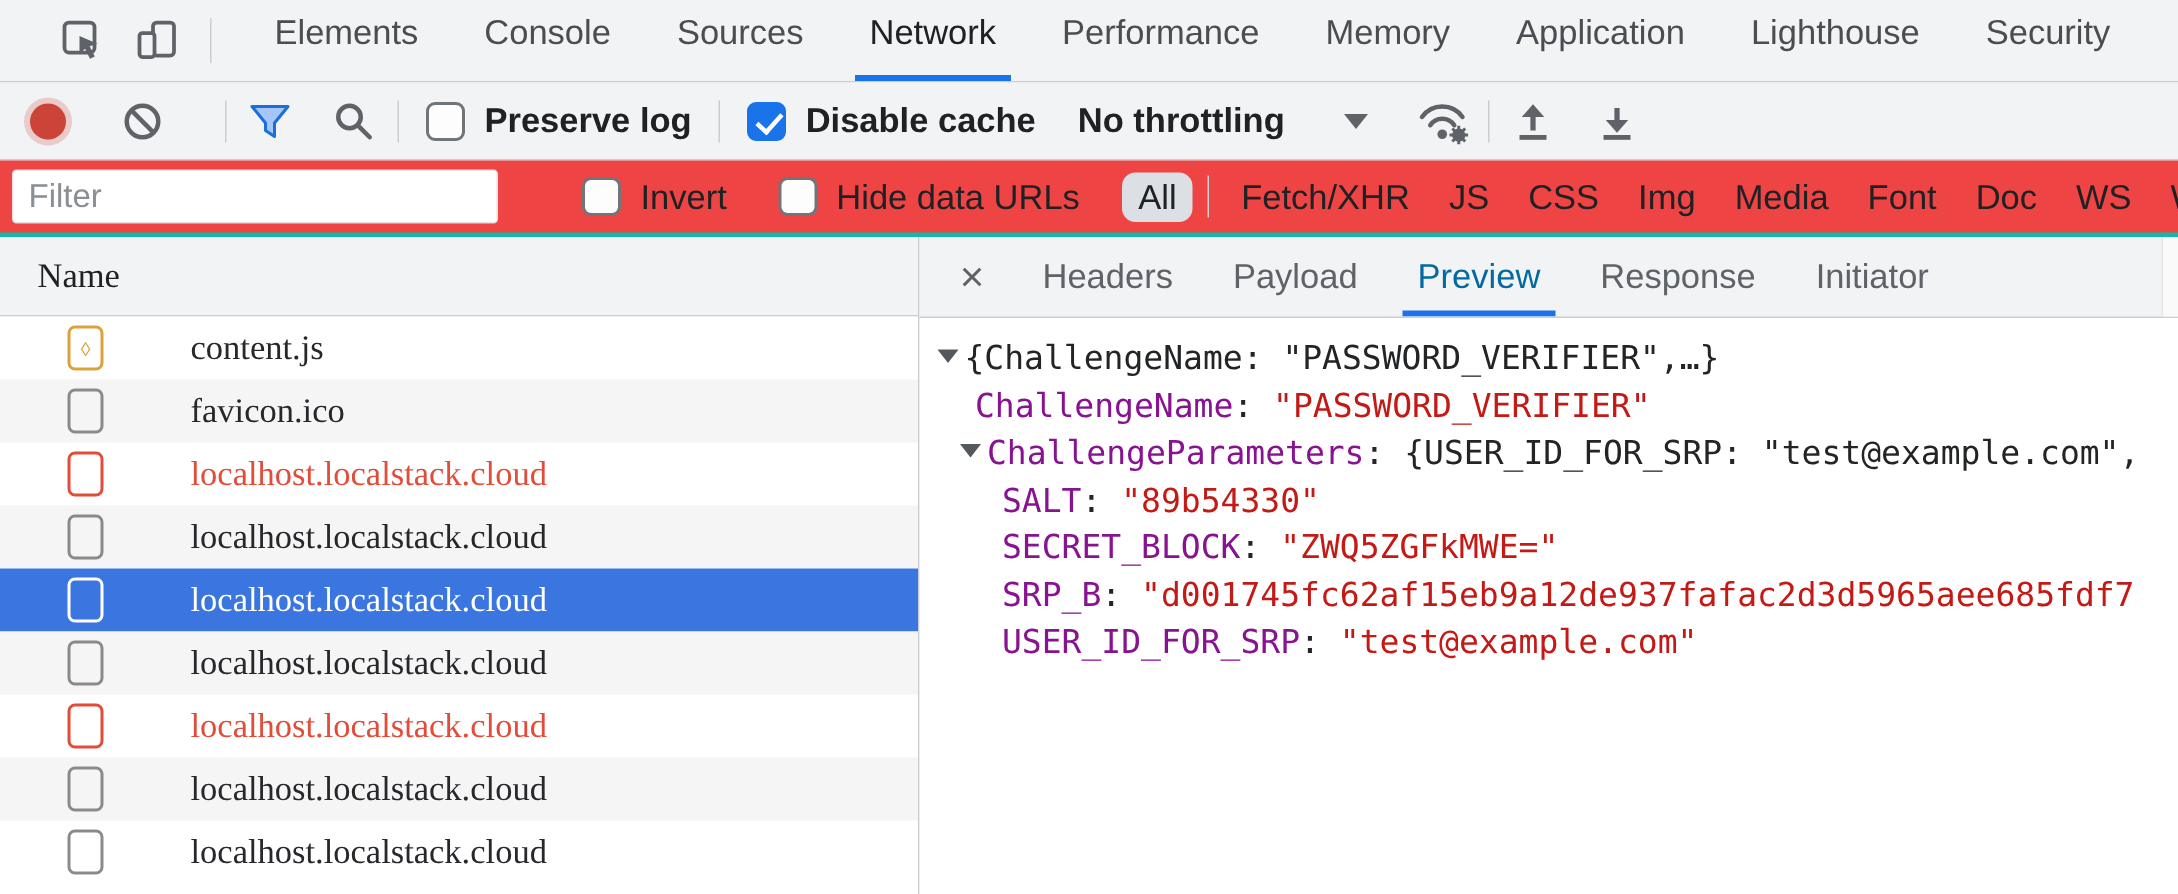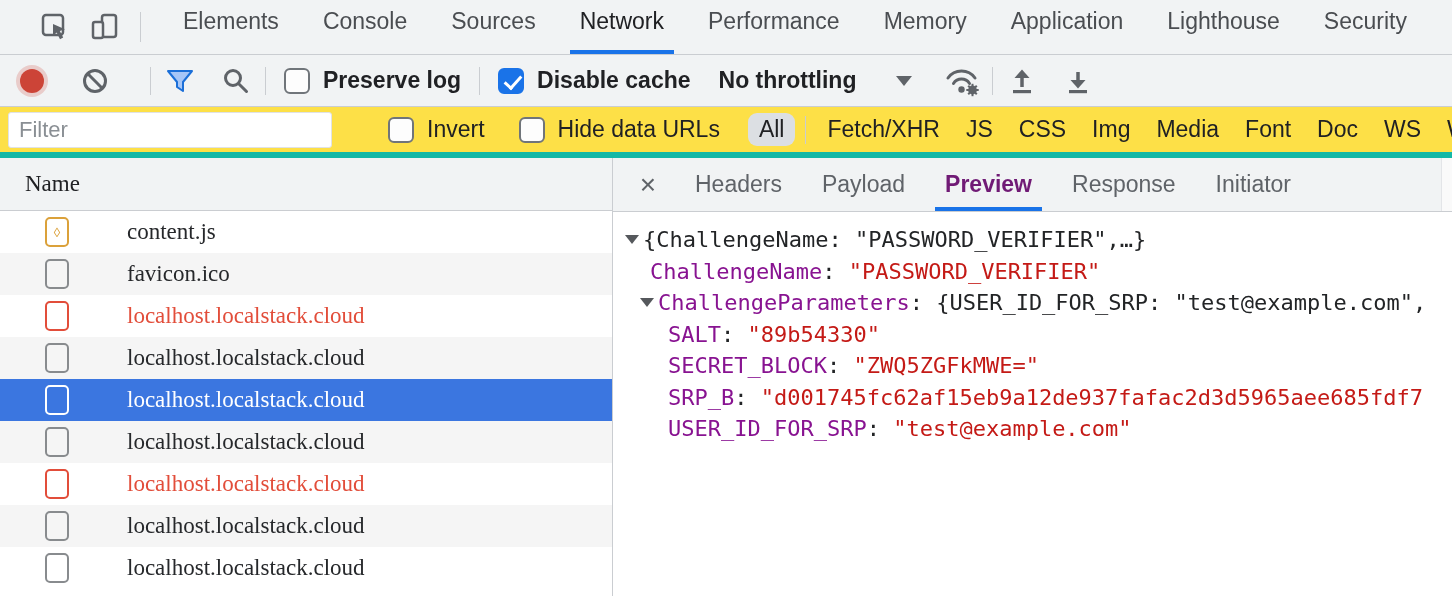--- a/index.html
+++ b/index.html
@@ -34,21 +34,21 @@
   .cb.checked::after { content:""; position:absolute; left:8px; top:2px; width:7px; height:14px;
         border:solid #fff; border-width:0 3px 3px 0; transform:rotate(42deg); }
   .cb-label { font-size:23px; color:#202124; margin-left:13px; }
   .throttle { display:flex; align-items:center; margin-left:24px; }
   .throttle-label { font-size:23px; color:#202124; }
   .caret-down { width:0; height:0; border-left:8px solid transparent; border-right:8px solid transparent;
                 border-top:10px solid #5f6368; margin-left:40px; }
   .wifi-wrap { margin-left:36px; }
 
   
-  .filterbar { height:51px; flex:0 0 51px; background:#fde047; border-bottom:6px solid #14b8a6;
+  .filterbar { height:51px; flex:0 0 51px; background:#ef4444; border-bottom:3px solid #14b8a6;
                display:flex; align-items:center; padding-left:8px; overflow:hidden; white-space:nowrap; }
   .filter-input { width:324px; height:36px; border:1px solid #e0e2e5; background:#fff; border-radius:3px;
                   font-size:22px; padding:0 10px; color:#202124; outline:none;
                   font-family:"Liberation Sans", sans-serif; flex:0 0 auto; }
   .filter-input::placeholder { color:#8a8f94; }
   .filterbar .cb-group { margin-left:56px; }
   .filterbar .cb-group + .cb-group { margin-left:30px; }
   .type-strip { display:flex; align-items:center; margin-left:22px; }
   .type-item { font-size:23px; color:#202124; padding:3px 11px; margin:0 2px; border-radius:9px; }
   .type-item.selected { background:#dcdfe3; }
@@ -75,21 +75,21 @@
   .req-row.error .req-name { color:#e24d3a; }
   .req-row.selected .req-name { color:#fff; }
 
   
   .right-pane { flex:1; display:flex; flex-direction:column; overflow:hidden; position:relative; }
   .detail-tabbar { height:54px; flex:0 0 54px; background:#f1f3f4; border-bottom:1px solid #cacdd1;
                    display:flex; align-items:center; padding-left:18px; overflow:hidden; position:relative; }
   .close-x { font-size:28px; color:#5f6368; width:34px; text-align:center; flex:0 0 auto; margin-right:10px; line-height:1; }
   .dtab { font-size:23px; color:#5f6368; padding:0 10px; margin:0 10px; height:100%;
           display:flex; align-items:center; border-bottom:4px solid transparent; padding-top:4px; }
-  .dtab.selected { color:#701a75; border-bottom-color:#1a73e8;font-weight:bold; }
+  .dtab.selected { color:#0369a1; border-bottom-color:#1a73e8; }
   .scroll-strip { position:absolute; right:0; top:0; width:11px; height:54px; background:#fafafa;
                   border-left:1px solid #e3e5e8; }
 
   .preview-pane { flex:1; background:#fff; overflow:hidden; padding-top:12px;
                   font-family:"DejaVu Sans Mono", monospace; font-size:22px; }
   .pline { line-height:31.5px; white-space:pre; color:#222426; }
   .pline.lv0 { padding-left:12px; }
   .pline.lv1 { padding-left:37px; }
   .pline.lv1.has-tri { padding-left:27px; }
   .pline.lv2 { padding-left:55px; }

